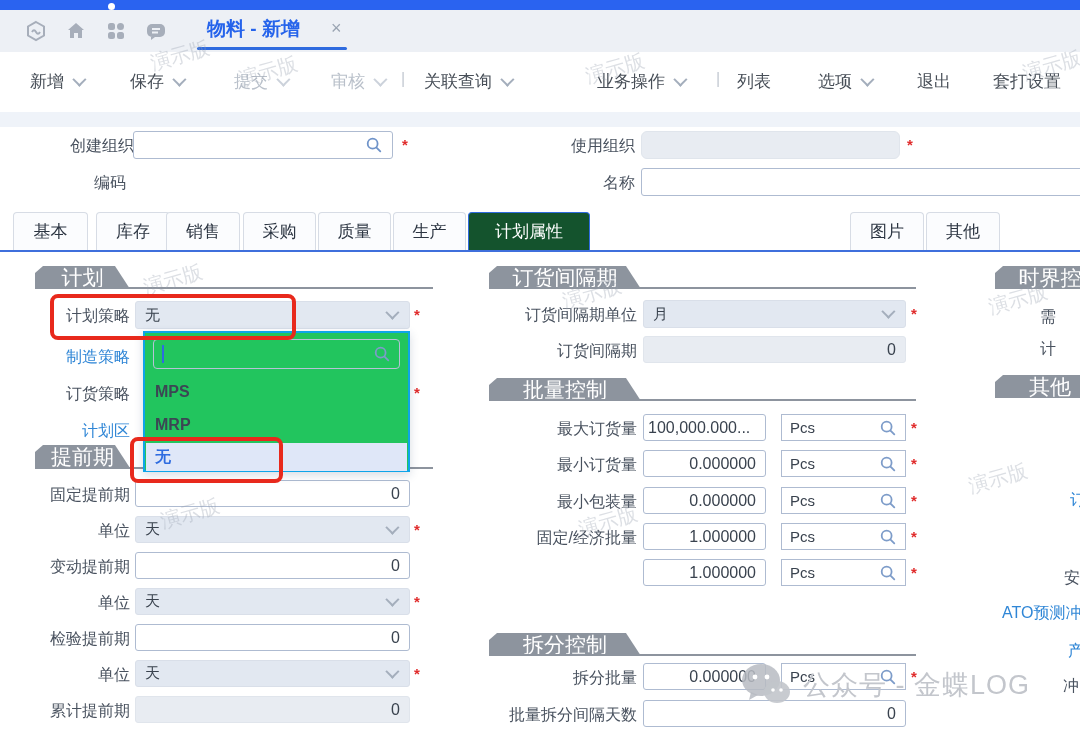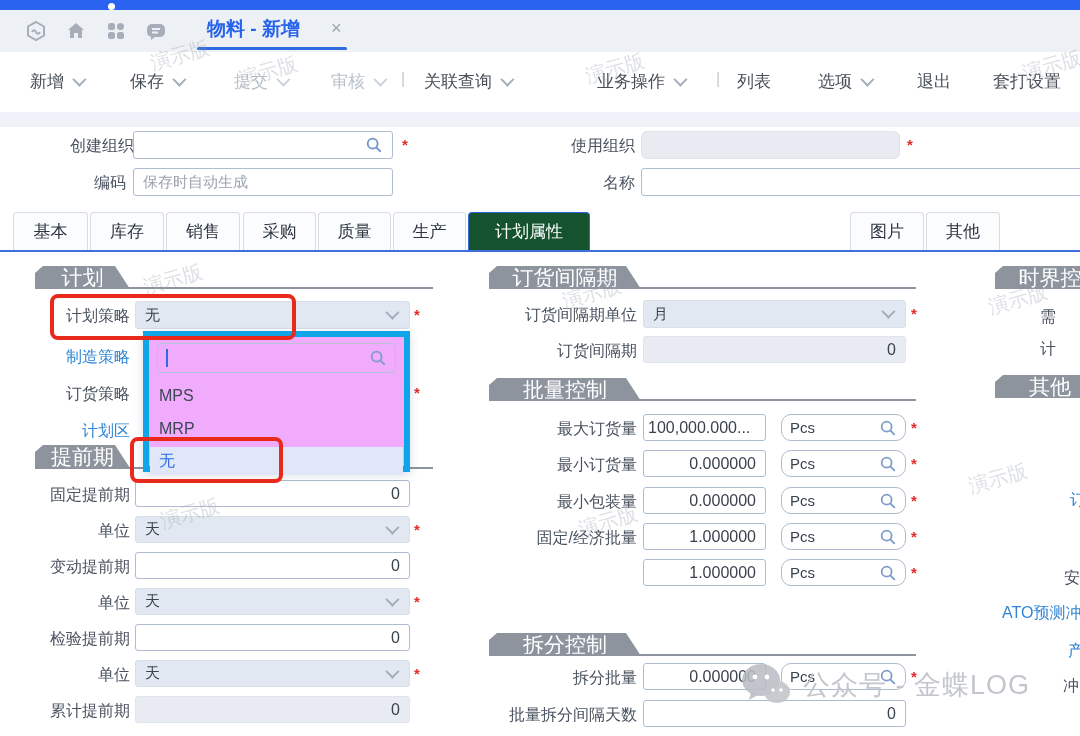--- a/index.html
+++ b/index.html
@@ -24,32 +24,32 @@
   .lbl{position:absolute;font-size:16px;color:#49536
 
 1;color:#49525f;text-align:right;white-space:nowrap;}
   .lbl.blue{color:#2f86d6;cursor:pointer;}
   .inp{position:absolute;background:#fff;border:1px solid #aebbd1;border-radius:3px;display:flex;align-items:center;font-size:15px;color:#39424e;box-sizing:border-box;padding:0 9px;cursor:text;}
   .inp.num{justify-content:flex-end;font-size:16px;}
   .inp.dis{background:#e8ecf2;border-color:#e0e5ec;cursor:default;}
   .inp .ph{color:#9aa2ae;font-size:15px;}
   .sel{position:absolute;background:#e2e8f1;border:1px solid #d9dfe9;border-radius:3px;display:flex;align-items:center;font-size:15px;color:#39424e;box-sizing:border-box;padding:0 9px;cursor:pointer;}
   .sel .chev{position:absolute;right:13px;top:50%;margin-top:-6px;}
-  .unitbox{position:absolute;width:125px;height:27px;background:#fff;border:1px solid #aebbd1;border-radius:10px;display:flex;align-items:center;justify-content:space-between;box-sizing:border-box;padding:0 8px;font-size:15px;color:#39424e;cursor:pointer;}
+  .unitbox{position:absolute;width:125px;height:27px;background:#fff;border:1px solid #aebbd1;border-radius:0;display:flex;align-items:center;justify-content:space-between;box-sizing:border-box;padding:0 8px;font-size:15px;color:#39424e;cursor:pointer;}
   .star{position:absolute;color:#e02b2b;font-size:15px;font-weight:bold;}
   .qicon{width:18px;height:18px;flex:0 0 auto;}
   
   .sectab{position:absolute;background:#8d949e;color:#fff;font-size:21px;display:flex;align-items:center;justify-content:center;height:23px;clip-path:polygon(0 100%,0 7px,8px 0,calc(100% - 15px) 0,100% 100%);z-index:1;}
   .secline{position:absolute;height:2px;background:#8d949e;z-index:1;}
   
   .tabstrip-line{position:absolute;left:0;top:250px;width:1080px;height:2px;background:#3f6fdc;}
   .ftab{position:absolute;top:212px;height:38px;box-sizing:border-box;border:1px solid #d7dce5;border-bottom:none;border-radius:4px 4px 0 0;background:#fbfcfe;color:#2c3542;font-size:17px;display:flex;align-items:center;justify-content:center;cursor:pointer;}
   .ftab.active{background:#14532d;border-color:#2f6bdf;color:#fff;}
   
-  .ddpanel{position:absolute;left:143px;top:331px;width:267px;height:141px;background:#f0abfc;border:6px solid #0ea5e9;box-shadow:0 3px 9px rgba(40,60,100,.18);z-index:20;box-sizing:border-box;}
+  .ddpanel{position:absolute;left:143px;top:331px;width:267px;height:141px;background:#22c55e;border:2px solid #0ea5e9;box-shadow:0 3px 9px rgba(40,60,100,.18);z-index:20;box-sizing:border-box;font-weight:bold;}
   .ddsearch{position:absolute;left:8px;top:6px;right:8px;height:30px;border:1px solid #b6c2d6;border-radius:4px;display:flex;align-items:center;justify-content:space-between;padding:0 8px;box-sizing:border-box;cursor:text;}
   .caret{width:2px;height:18px;background:#2e6ce0;}
   .dditem{position:absolute;left:1px;right:1px;height:33px;display:flex;align-items:center;padding-left:9px;font-size:16px;color:#3c4654;cursor:pointer;}
   .dditem.selected{background:#dfe7f8;color:#2e6ce0;height:28px;}
   
   .redbox{position:absolute;border:4px solid #e8291c;border-radius:8px;z-index:60;pointer-events:none;}
   
   .wm{position:absolute;color:rgba(152,161,175,.34);font-size:20px;transform:rotate(-16deg);white-space:nowrap;z-index:3;pointer-events:none;}
   .brandwm{position:absolute;z-index:50;pointer-events:none;display:flex;align-items:center;gap:10px;color:#c3c6cc;}
   .brandtext{font-size:27px;letter-spacing:1px;white-space:nowrap;}
@@ -134,28 +134,25 @@
         <circle cx="8.5" cy="8.5" r="5.5" fill="none" stroke="#6f93c9" stroke-width="2"></circle>
         <line x1="12.8" y1="12.8" x2="17" y2="17" stroke="#6f93c9" stroke-width="2" stroke-linecap="round"></line>
       </svg>
   </div>
   <span class="star" style="left:402px;top:136px">*</span>
   <div class="lbl" style="left:520px;top:136px;width:115px">使用组织</div>
   <div class="inp dis" style="left:641px;top:131px;width:259px;height:28px;border-radius:6px"></div>
   <span class="star" style="left:907px;top:136px">*</span>
 
   <div class="lbl" style="left:20px;top:173px;width:106px">编码</div>
-  <div class="inp" style="left:133px;top:168px;width:260px;height:28px">
-      <span class="ph">保存时自动生成</span>
-    </div>
   <div class="lbl" style="left:520px;top:173px;width:115px">名称</div>
   <div class="inp" style="left:641px;top:168px;width:450px;height:28px"></div>
 
   <div class="ftab" style="left:13px;width:75px">基本</div>
-  <div class="ftab" style="left:90px;width:74px">库存</div>
+  <div class="ftab" style="left:96px;width:74px">库存</div>
   <div class="ftab" style="left:166px;width:74px">销售</div>
   <div class="ftab" style="left:243px;width:73px">采购</div>
   <div class="ftab" style="left:318px;width:73px">质量</div>
   <div class="ftab" style="left:393px;width:73px">生产</div>
   <div class="ftab active" style="left:468px;width:122px">计划属性</div>
   <div class="ftab" style="left:850px;width:74px">图片</div>
   <div class="ftab" style="left:926px;width:74px">其他</div>
   <div class="tabstrip-line"></div>
 
   <div class="sectab" style="left:35px;top:266px;width:95px">计划</div>

